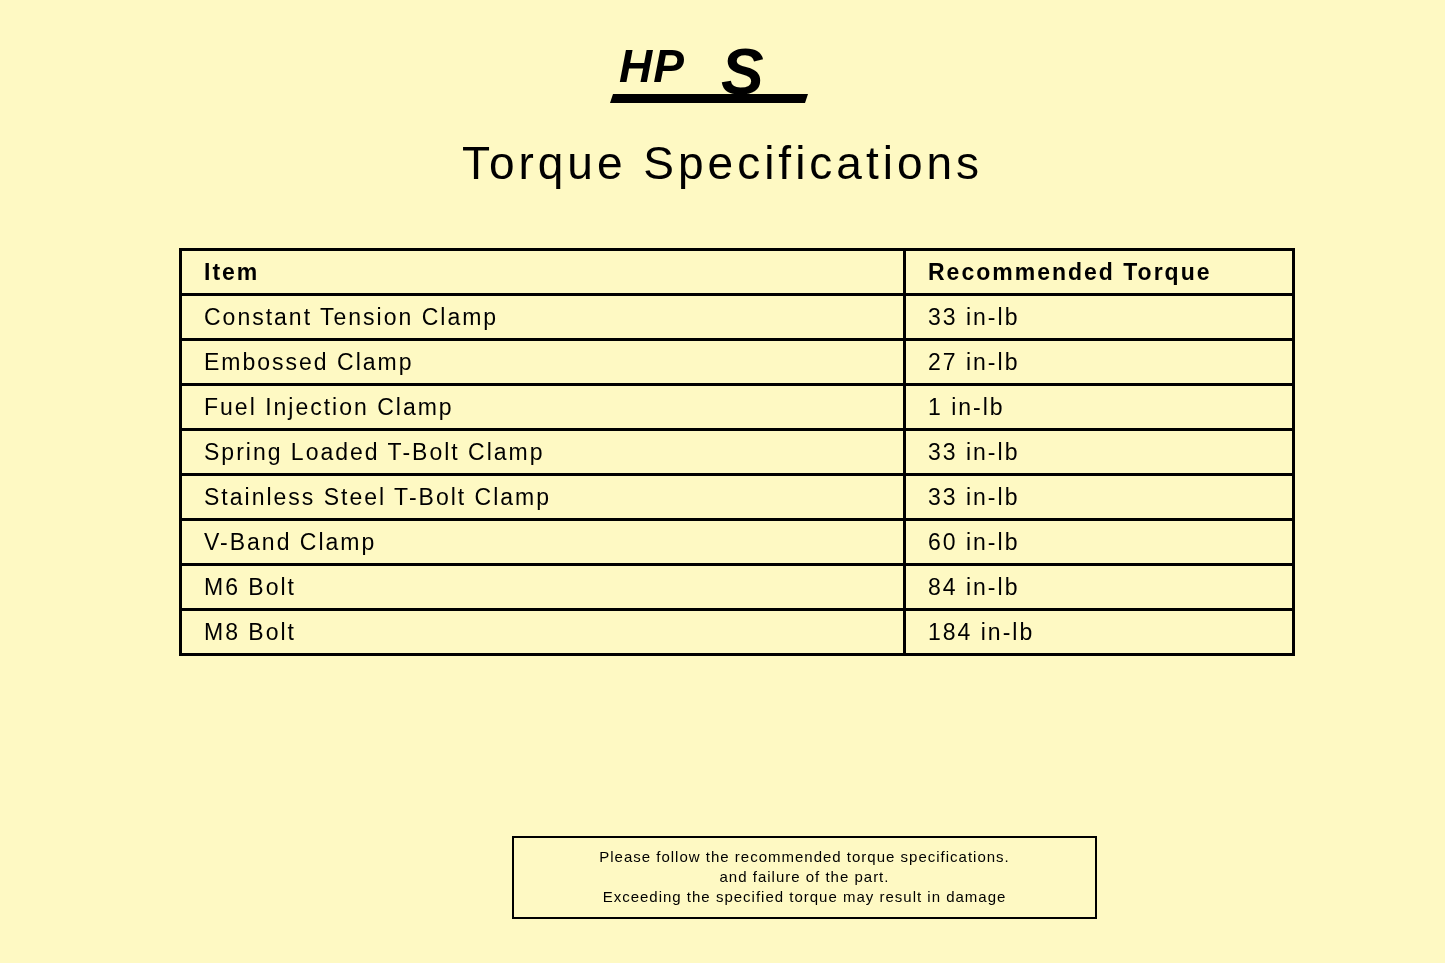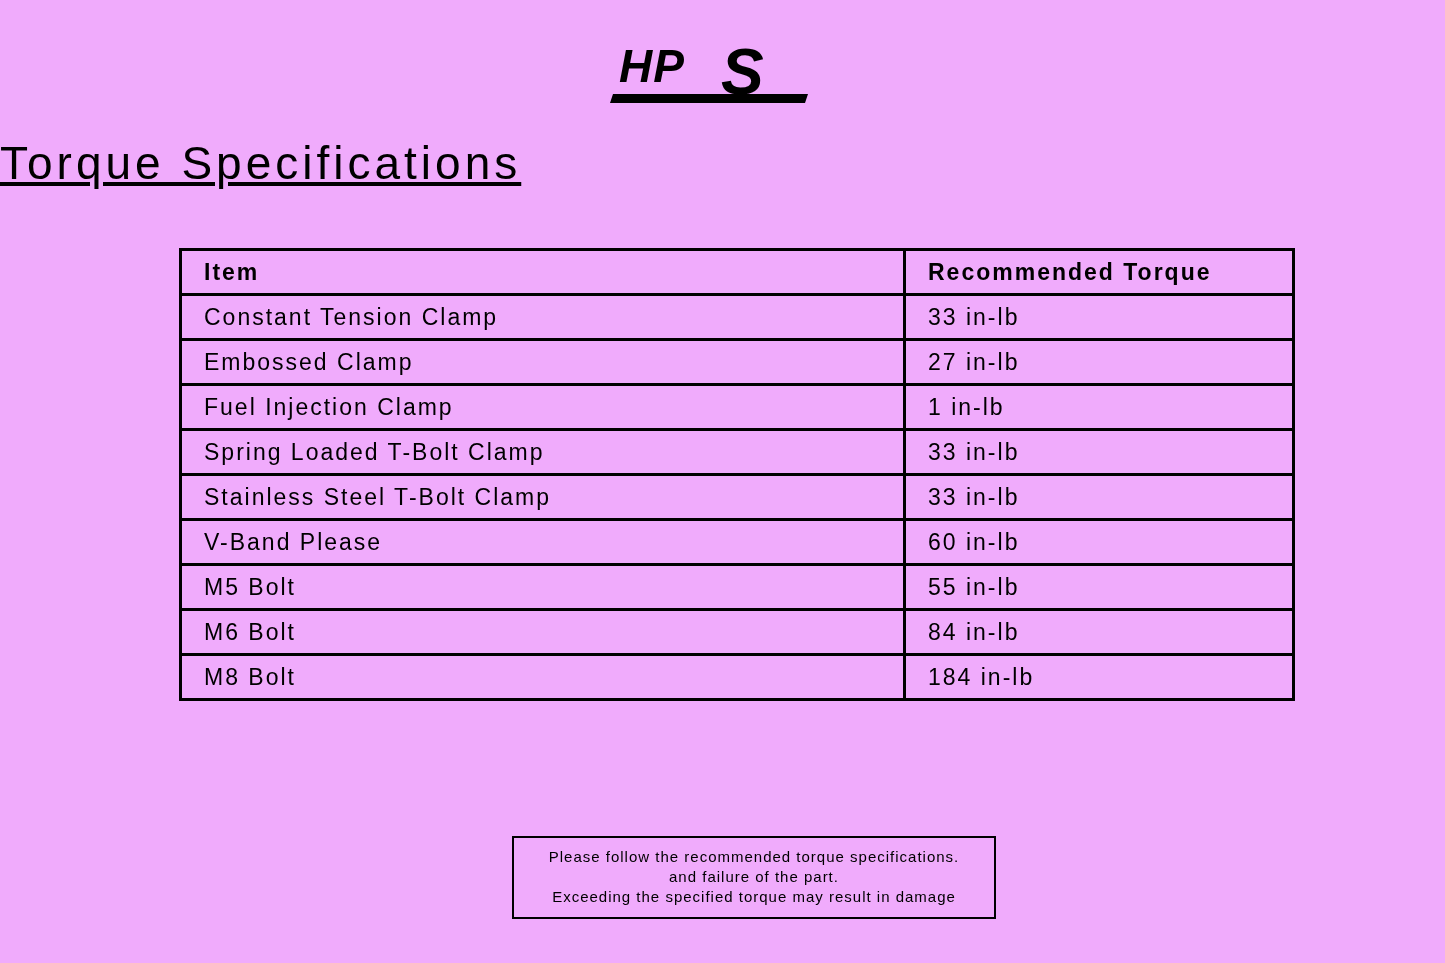--- a/index.html
+++ b/index.html
@@ -1,44 +1,43 @@
 <!DOCTYPE html>
 <html><head>
 <meta charset="utf-8">
 <style>
   * { margin: 0; padding: 0; box-sizing: border-box; }
   html, body { background: #ffffff; }
   .page {
     position: relative;
     width: 1445px;
     height: 963px;
-    background: #f0abfc;
+    background: #fef9c3;
     font-family: "Liberation Sans", sans-serif;
     color: #000000;
     overflow: hidden;
   }
   .logo-wrap {
     position: absolute;
     top: 42px;
     left: 0;
     width: 100%;
     display: flex;
     justify-content: center;
   }
   .page-title {
     position: absolute;
     top: 136px;
     left: 0;
     width: 100%;
-    text-align: left;
+    text-align: center;
     font-size: 46px;
     letter-spacing: 4px;
     font-weight: 400;
     color: #000000;
-    text-decoration: underline;
   }
   .spec-table {
     position: absolute;
     left: 179px;
     top: 248px;
     width: 1113px;
     border-collapse: collapse;
     table-layout: fixed;
   }
   .spec-table col.col-item { width: 724px; }
@@ -53,21 +52,21 @@
     vertical-align: middle;
     white-space: nowrap;
     overflow: hidden;
     margin-left: 47px;
   }
   .spec-table th { font-weight: bold; }
   .note-box {
     position: absolute;
     left: 512px;
     top: 836px;
-    width: 484px;
+    width: 585px;
     border: 2px solid #000000;
     padding: 9px 8px 10px 8px;
     text-align: center;
   }
   .note-line {
     font-size: 15px;
     line-height: 20px;
     letter-spacing: 1px;
     color: #000000;
   }
@@ -115,26 +114,22 @@
         </tr>
         <tr>
           <td>Spring Loaded T-Bolt Clamp</td>
           <td>33 in-lb</td>
         </tr>
         <tr>
           <td>Stainless Steel T-Bolt Clamp</td>
           <td>33 in-lb</td>
         </tr>
         <tr>
-          <td>V-Band Please</td>
+          <td>V-Band Clamp</td>
           <td>60 in-lb</td>
-        </tr>
-        <tr>
-          <td>M5 Bolt</td>
-          <td>55 in-lb</td>
         </tr>
         <tr>
           <td>M6 Bolt</td>
           <td>84 in-lb</td>
         </tr>
         <tr>
           <td>M8 Bolt</td>
           <td>184 in-lb</td>
         </tr>
       </tbody>

